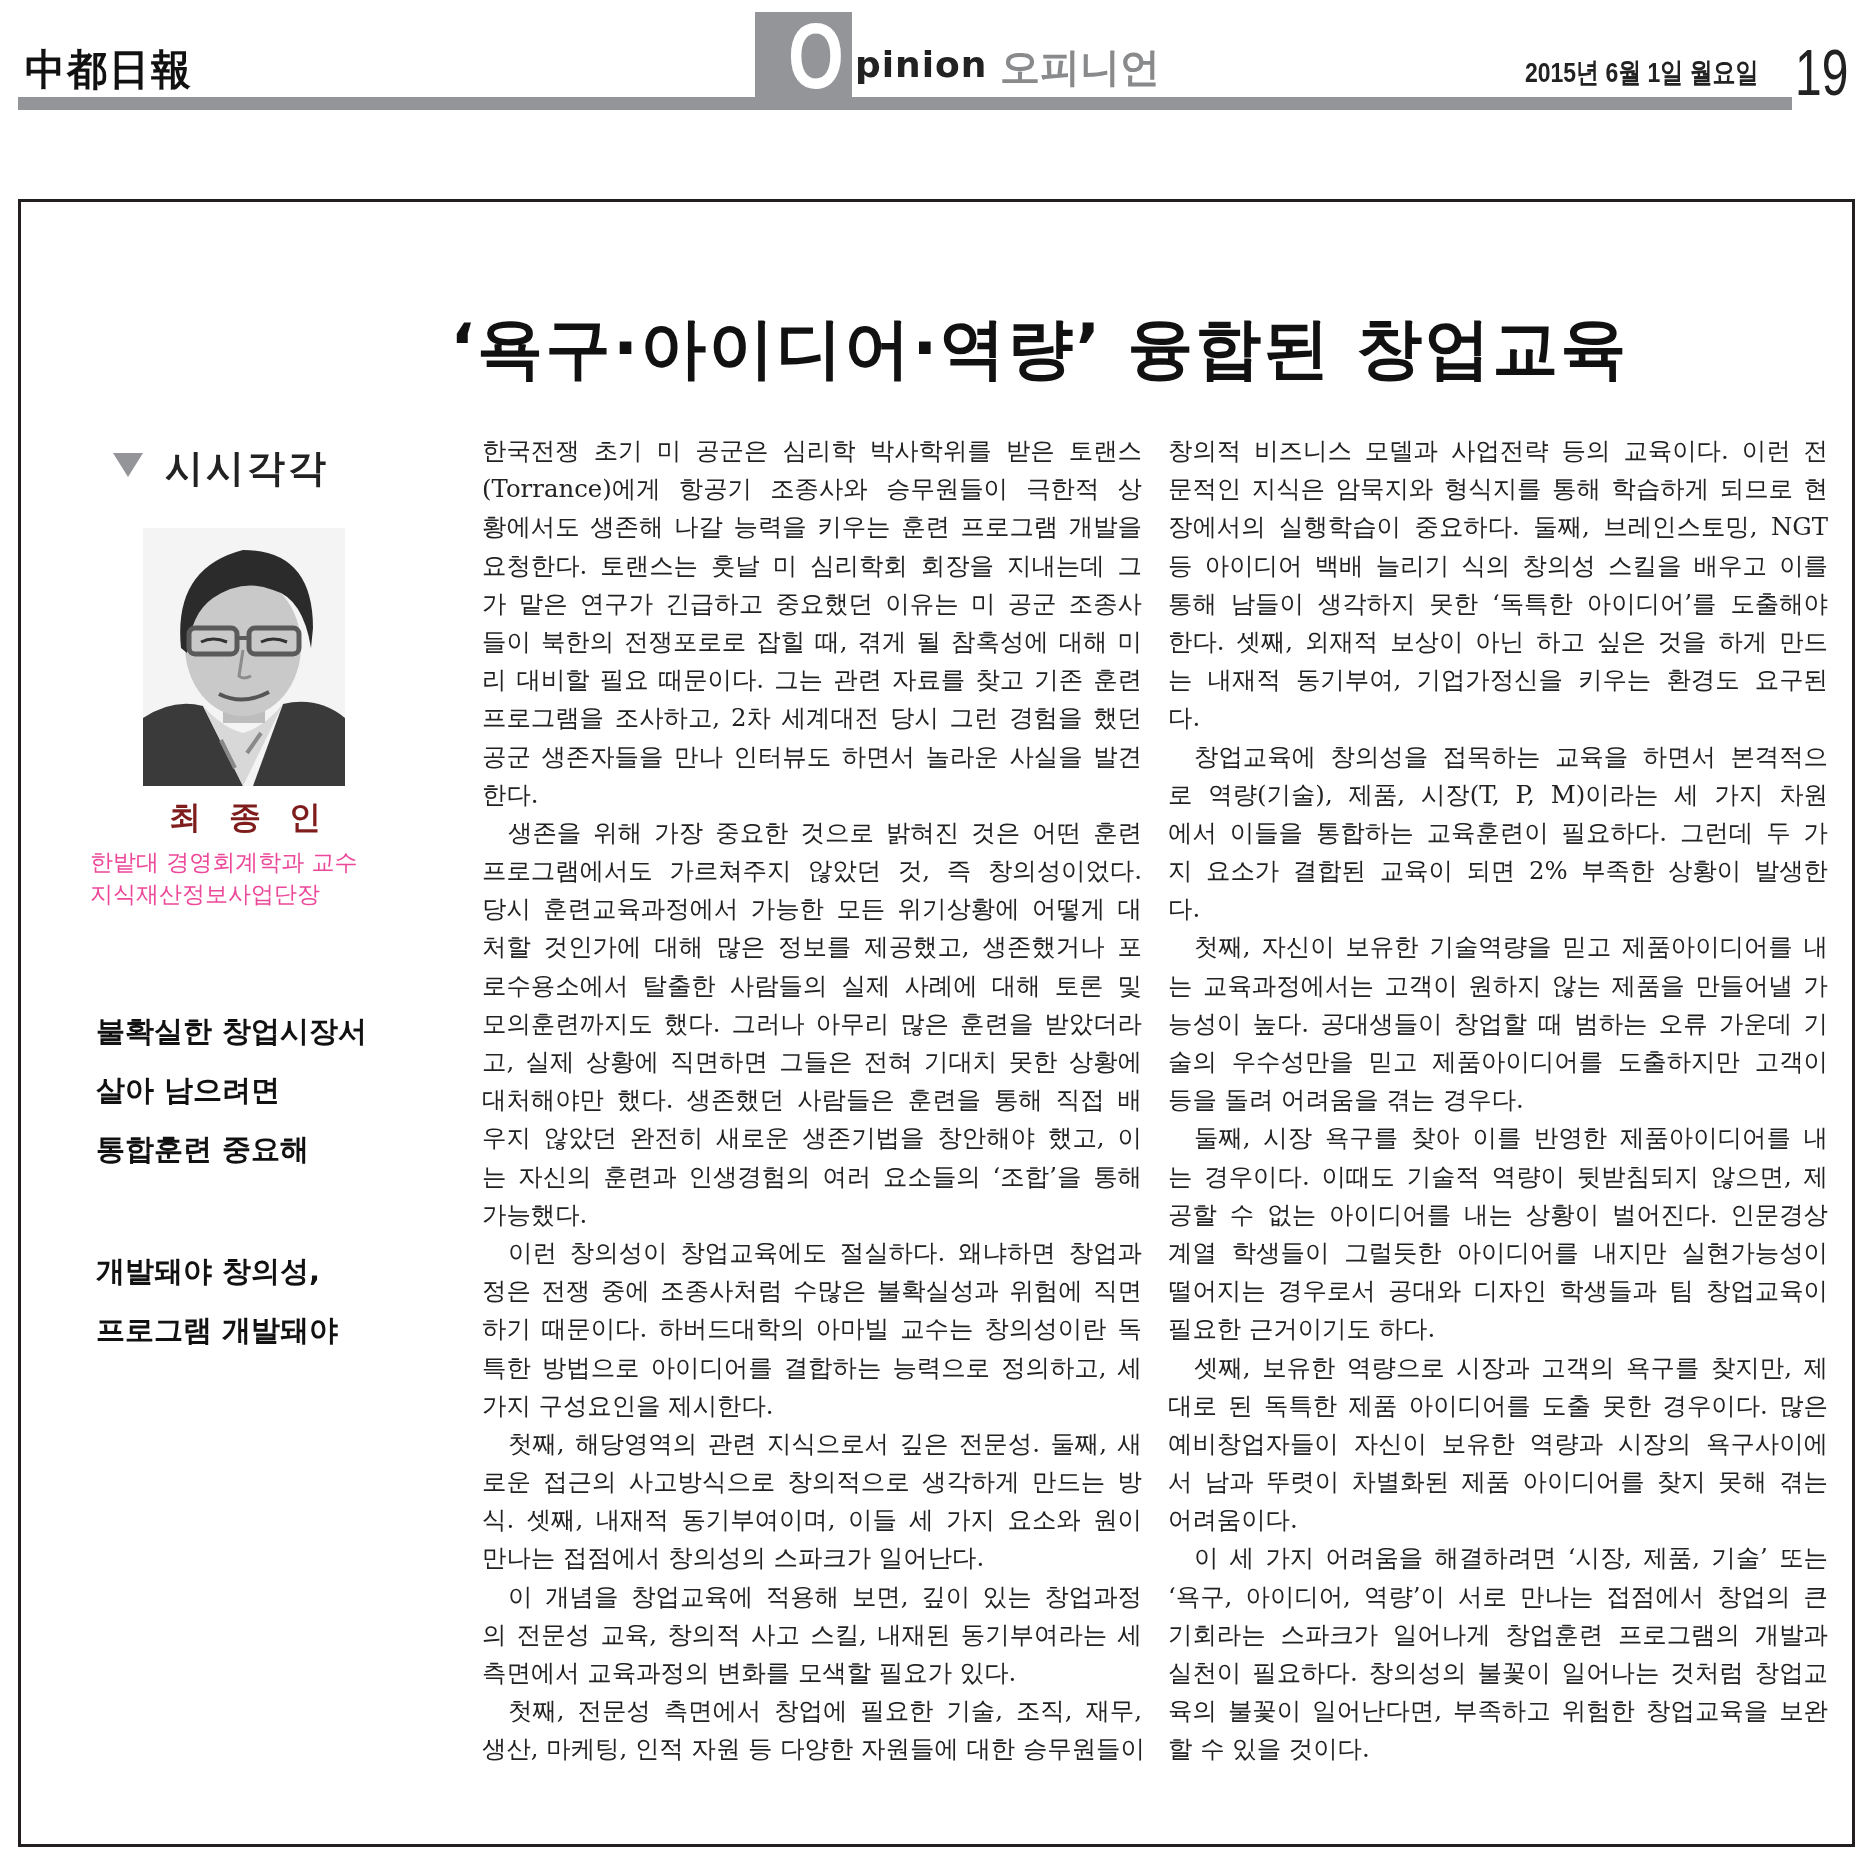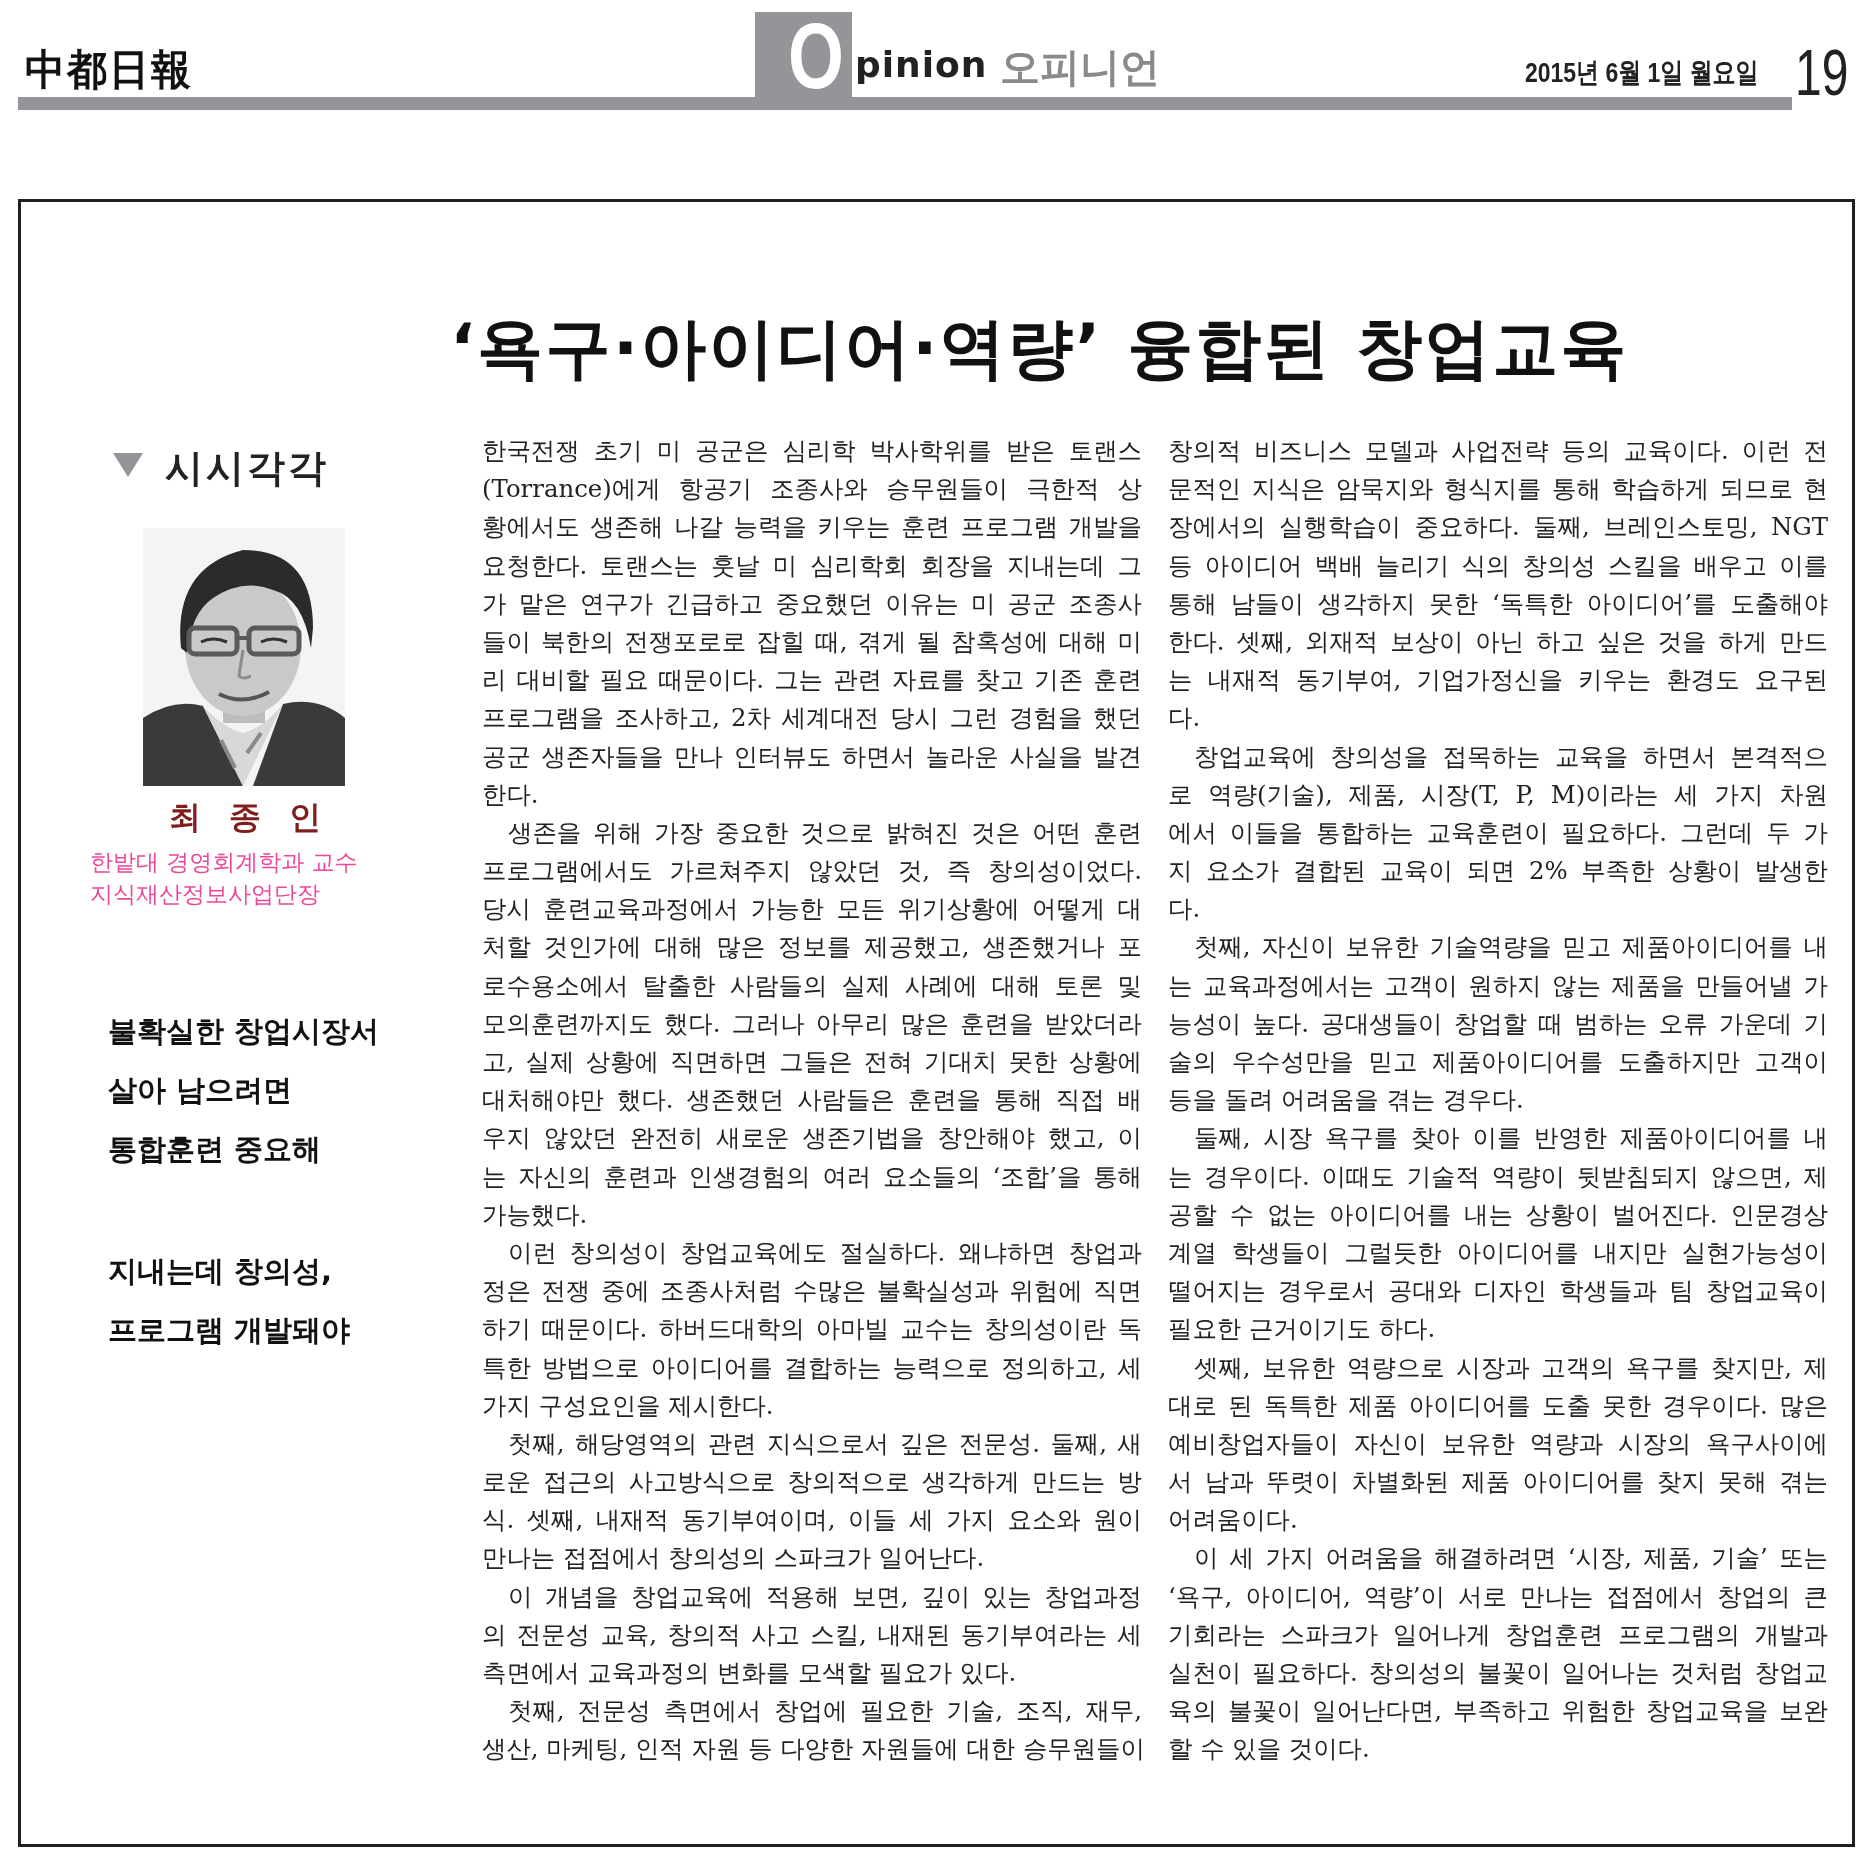--- a/index.html
+++ b/index.html
@@ -39,21 +39,21 @@
                 border-top: 24px solid #939598; margin-right: 22px; margin-top: -8px; }
   .kicker-text { font-family: "DejaVu Sans", sans-serif; font-weight: bold; font-size: 38px; color: #222; letter-spacing: 3px; }
 
   .photo { position: absolute; left: 143px; top: 528px; width: 202px; height: 258px; overflow: hidden; background: #fafafa; }
   .author-name { position: absolute; left: 90px; top: 796px; width: 320px; text-align: center;
                  font-family: Liberation Serif, serif; font-weight: bold; font-size: 32px; letter-spacing: 10px; color: #7f1d1d; }
   .author-aff { position: absolute; left: 90px; top: 846px; width: 320px; text-align: left;
                 font-family: "DejaVu Sans", sans-serif; font-size: 23px; line-height: 32px; color: #ec4899; }
 
   .pull-quote { position: absolute; left: 96px; font-family: "DejaVu Sans", sans-serif; font-weight: bold;
-                font-size: 29px; line-height: 59px; color: #111; margin-left: 12px; }
+                font-size: 29px; line-height: 59px; color: #111; }
   .pq1 { top: 1002px; }
   .pq2 { top: 1242px; }
 
   
   .col { position: absolute; top: 432px; width: 660px; font-family: "DejaVu Serif", "Liberation Serif", serif;
          font-size: 24.4px; line-height: 38.2px; color: #222; text-align: justify; }
   .col1 { left: 482px; }
   .col2 { left: 1168px; }
   .line { display: block; white-space: nowrap; text-align-last: justify; text-align: justify; height: 38.2px; overflow: hidden; }
   .line.last { text-align-last: left; }
@@ -115,21 +115,21 @@
   <div>한밭대 경영회계학과 교수</div>
   <div>지식재산정보사업단장</div>
 </div>
 
 <div class="pull-quote pq1">
   <div>불확실한 창업시장서</div>
   <div>살아 남으려면</div>
   <div>통합훈련 중요해</div>
 </div>
 <div class="pull-quote pq2">
-  <div>지내는데 창의성,</div>
+  <div>개발돼야 창의성,</div>
   <div>프로그램 개발돼야</div>
 </div>
 
 <div class="col col1">
     <span class="line">한국전쟁 초기 미 공군은 심리학 박사학위를 받은 토랜스</span>
     <span class="line">(Torrance)에게 항공기 조종사와 승무원들이 극한적 상</span>
     <span class="line">황에서도 생존해 나갈 능력을 키우는 훈련 프로그램 개발을</span>
     <span class="line">요청한다. 토랜스는 훗날 미 심리학회 회장을 지내는데 그</span>
     <span class="line">가 맡은 연구가 긴급하고 중요했던 이유는 미 공군 조종사</span>
     <span class="line">들이 북한의 전쟁포로로 잡힐 때, 겪게 될 참혹성에 대해 미</span>

